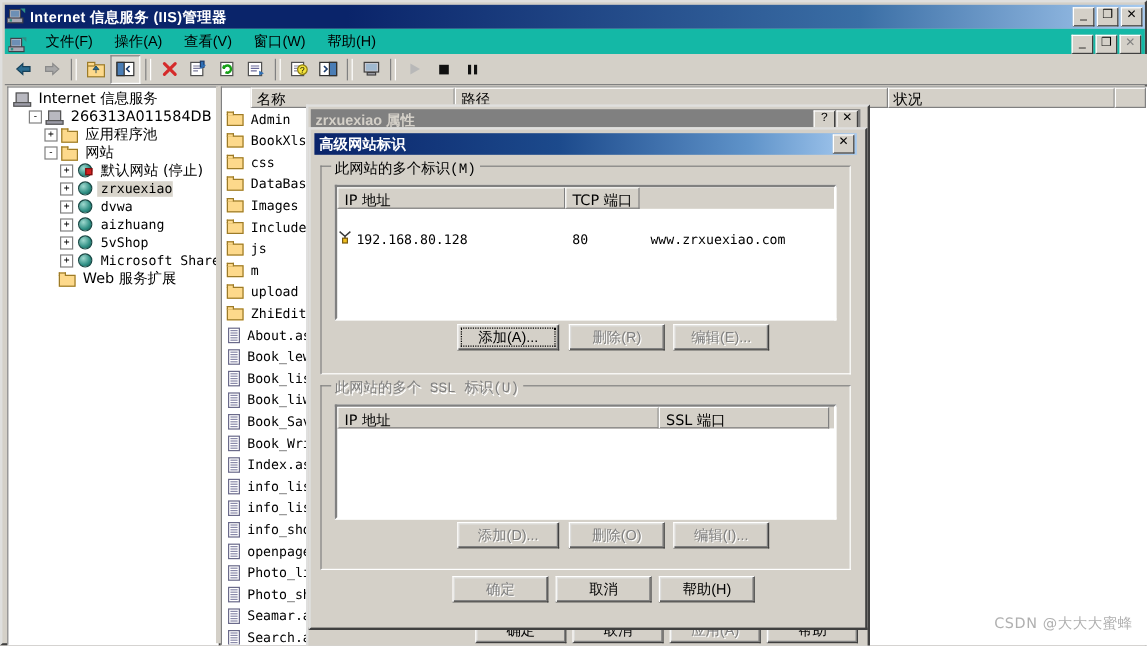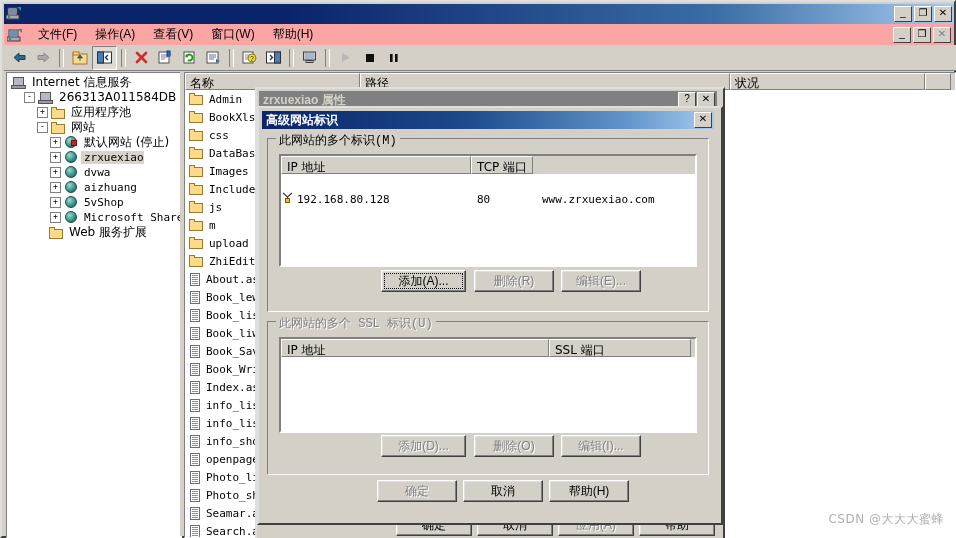--- a/index.html
+++ b/index.html
@@ -24,21 +24,21 @@
      letter-spacing:.3px;white-space:nowrap;}
   .tb-btns{margin-left:auto;display:flex;gap:2px;padding-right:2px;}
   .sysbtn{width:16px;height:14px;background:#d4d0c8;
      border-top:1px solid #fff;border-left:1px solid #fff;border-right:1px solid #404040;border-bottom:1px solid #404040;
      font-size:9px;line-height:12px;text-align:center;color:#000;font-family:"Liberation Sans",sans-serif;
      display:flex;align-items:center;justify-content:center;position:relative;}
   .sysbtn.dis{color:#808080;}
   .sysbtn span{display:block;font-size:10px;line-height:1;transform:translateY(-1px);}
 
   
-  .menubar{position:absolute;left:2px;top:22px;width:950px;height:21px;background:#fca5a5;display:flex;align-items:center;}
+  .menubar{position:absolute;left:2px;top:22px;width:950px;height:21px;background:#14b8a6;display:flex;align-items:flex-end;}
   .menubar .mdi-icon{width:16px;height:16px;margin-left:3px;margin-right:6px;position:relative;}
   .menuitem{padding:2px 9px;font-size:12px;color:#000;white-space:nowrap;cursor:default;}
   .mdi-btns{margin-left:auto;display:flex;gap:2px;padding-right:3px;}
 
   
   .toolbar{position:absolute;left:2px;top:43px;width:950px;height:25px;background:#d4d0c8;
      border-bottom:1px solid #808080;display:flex;align-items:center;padding-left:4px;gap:1px;}
   .tbtn{width:23px;height:22px;display:flex;align-items:center;justify-content:center;position:relative;}
   .tbtn.pressed{border:1px solid;border-color:#808080 #fff #fff #808080;background:#dedbd5;}
   .tsep{width:3px;height:18px;margin:0 3px;border-left:1px solid #808080;border-right:1px solid #fff;}
@@ -72,21 +72,21 @@
   .svr{width:16px;height:14px;position:relative;}
   .svr:before{content:"";position:absolute;left:2px;top:1px;width:11px;height:9px;background:#b8b8c0;border:1px solid #555;box-sizing:border-box;}
   .svr:after{content:"";position:absolute;left:0px;top:9px;width:15px;height:4px;background:#9a9aa6;border:1px solid #555;box-sizing:border-box;}
   .globe{width:15px;height:14px;position:relative;}
   .globe:before{content:"";position:absolute;left:1px;top:0px;width:12px;height:12px;border-radius:50%;
      background:radial-gradient(circle at 35% 32%,#9fd9cf 0%,#2f8f84 60%,#16524c 100%);border:1px solid #1b4a46;box-sizing:border-box;}
   .globe.stop:after{content:"";position:absolute;left:7px;top:4px;width:6px;height:6px;background:#d02020;border:1px solid #7a1010;box-sizing:border-box;}
   .globe.run:after{content:"";position:absolute;left:7px;top:4px;width:0;height:0;}
 
   
-  .lvhead{display:flex;height:17px;background:#d4d0c8;}
+  .lvhead{display:flex;height:17px;background:#d4d0c8;margin-left:24px;}
   .lvh{height:17px;box-sizing:border-box;padding:1px 4px 0 4px;font-size:12px;
      border-top:1px solid #fff;border-left:1px solid #fff;border-right:1px solid #808080;border-bottom:1px solid #808080;
      background:#d4d0c8;white-space:nowrap;overflow:hidden;}
   .lvbody{position:relative;background:#fff;}
   .lvrow{display:flex;align-items:center;height:18px;padding-left:4px;white-space:nowrap;}
   .lvname{font-size:11px;font-family:"DejaVu Sans Mono","Liberation Mono",monospace;padding-left:3px;}
 
   
   .propdlg{position:absolute;left:253px;top:85px;width:466px;height:452px;background:#d4d0c8;
      border-top:2px solid #dfdfde;border-left:2px solid #dfdfde;border-right:2px solid #404040;border-bottom:2px solid #404040;}
@@ -140,20 +140,21 @@
   <div class="titlebar">
     <span class="tb-icon">
       <svg width="16" height="16" viewBox="0 0 16 16">
         <rect x="2" y="2" width="9" height="8" fill="#c8c8d0" stroke="#40404a"></rect>
         <rect x="3" y="3" width="7" height="5" fill="#6d8fb5"></rect>
         <rect x="0" y="9" width="13" height="4" fill="#a8a8b4" stroke="#40404a"></rect>
         <rect x="2" y="10" width="2" height="2" fill="#2f8f84"></rect>
         <path d="M11 1 l4 0 0 4 z" fill="#2f8f84"></path>
       </svg>
     </span>
+    <span class="tb-text">Internet 信息服务 (IIS)管理器</span>
     <span class="tb-btns">
       <span class="sysbtn">
             <span>_</span>
           </span>
       <span class="sysbtn">
             <span>❐</span>
           </span>
       <span class="sysbtn">
             <span>✕</span>
           </span>

